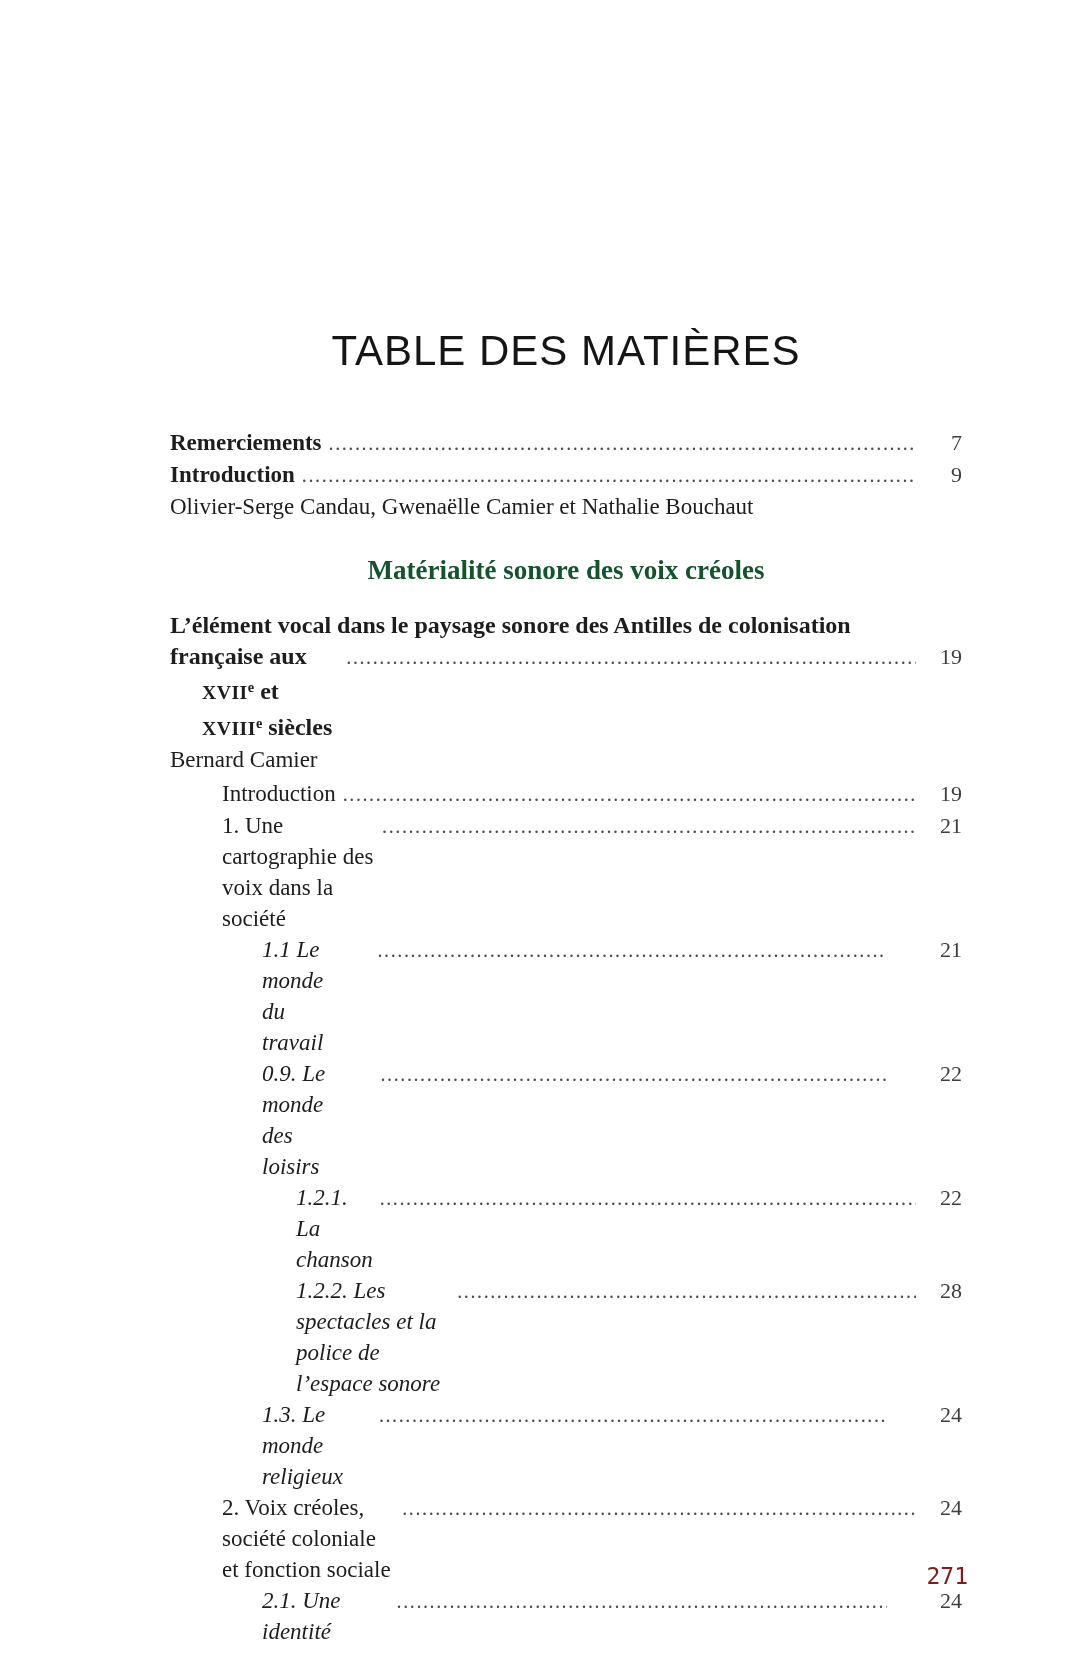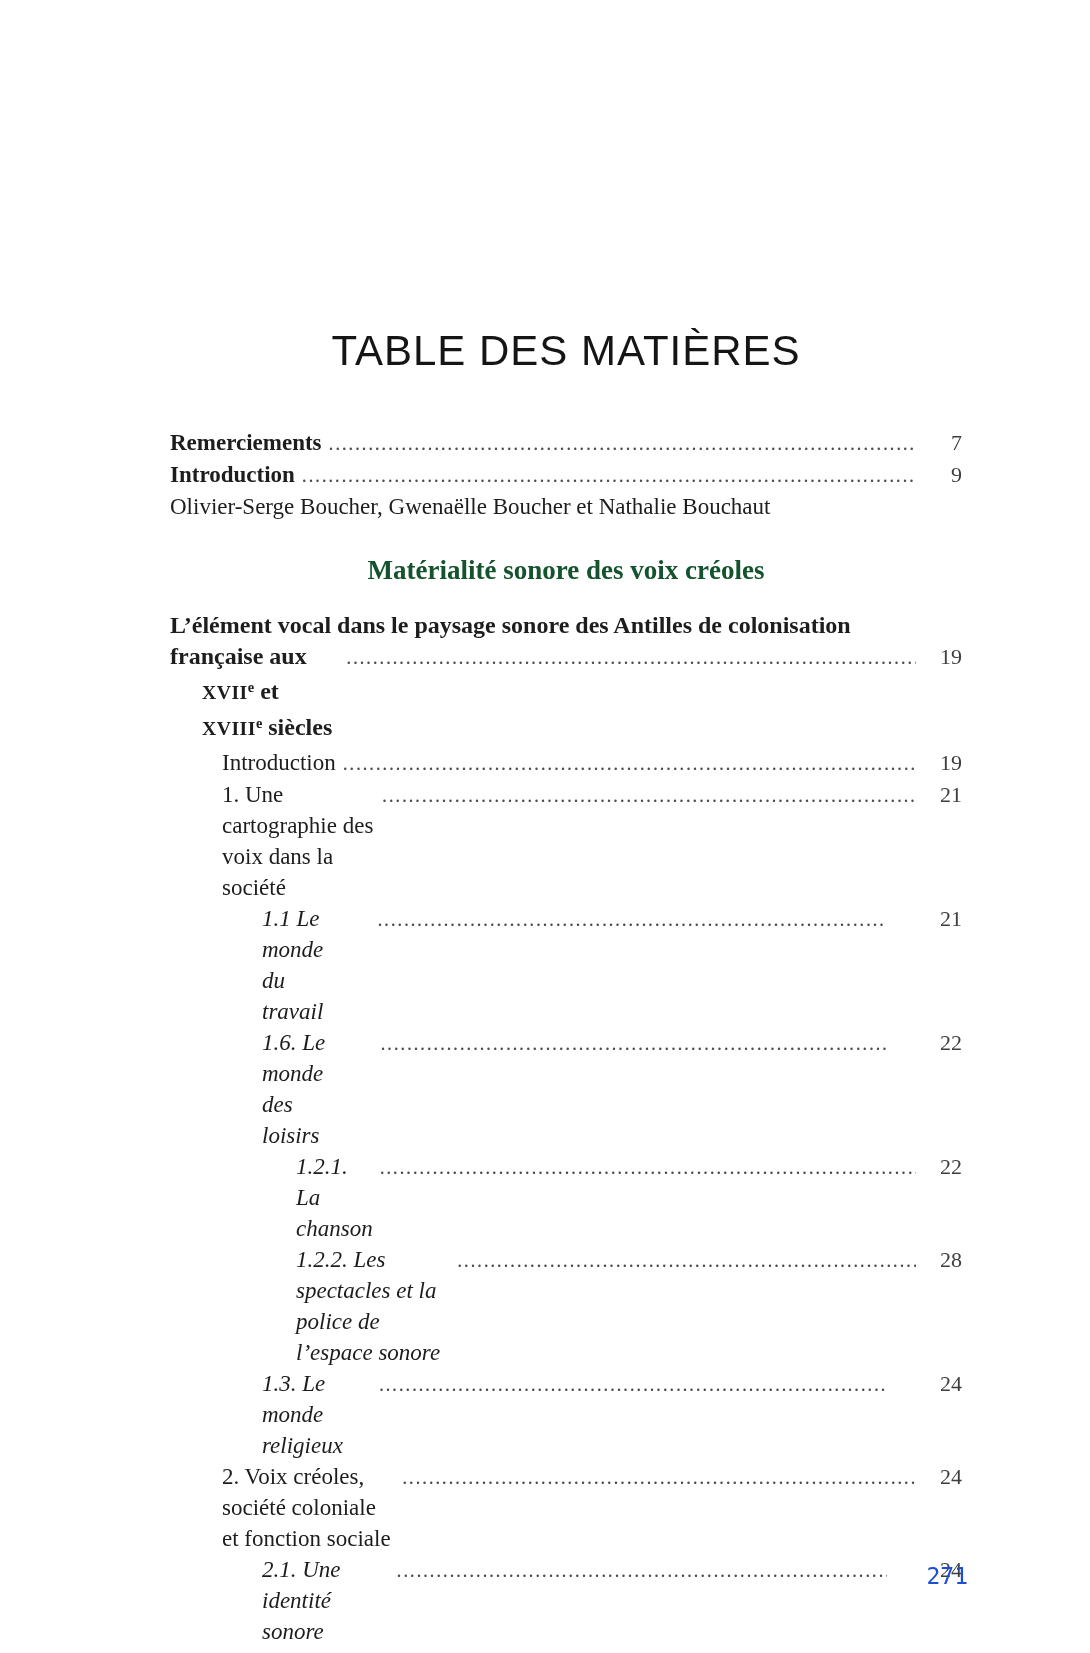--- a/index.html
+++ b/index.html
@@ -72,72 +72,75 @@
   .chapter .author-row{font-weight:400;}
   .chapter-rows{margin-top:3px;}
   .sc{font-size:0.82em;letter-spacing:0.5px;margin-left:32px;}
   .sup{font-size:0.6em;vertical-align:0.48em;}
   .footer-page{
     position:absolute;
     top:1563px;
     right:122px;
     font-family:"DejaVu Sans Mono","DejaVu Sans",monospace;
     font-size:23px;
-    color:#1d4ed8;
+    color:#7f1d1d;
   }
 </style>
 </head>
 <body>
 
 <div class="content">
   <h1 class="page-title">TABLE DES MATIÈRES</h1>
   <div class="front" id="front-rows">
       <div class="toc-row lvl0 b">
         <span class="lbl"><span>Remerciements</span></span>
         <span class="leader"></span>
         <span class="pg">7</span>
       </div>
       <div class="toc-row lvl0 b">
         <span class="lbl"><span>Introduction</span></span>
         <span class="leader"></span>
         <span class="pg">9</span>
       </div>
       <div class="toc-row lvl0">
-        <span class="lbl"><span>Olivier-Serge Boucher, Gwenaëlle Boucher et Nathalie Bouchaut</span></span>
+        <span class="lbl"><span>Olivier-Serge Candau, Gwenaëlle Camier et Nathalie Bouchaut</span></span>
       </div>
     </div>
   <h2 class="part-heading">Matérialité sonore des voix créoles</h2>
   <div id="chapters">
       <div class="chapter chapter1">
         <div class="toc-row lvl0 b title-line">
           <span class="lbl"><span>L’élément vocal dans le paysage sonore des Antilles de colonisation</span></span>
         </div>
         <div class="toc-row lvl0 b title-line">
           <span class="lbl"><span>française aux </span><span class="sc">XVII</span><span class="sup">e</span><span> et </span><span class="sc">XVIII</span><span class="sup">e</span><span> siècles</span></span>
           <span class="leader"></span>
           <span class="pg">19</span>
+        </div>
+        <div class="toc-row lvl0 author-row">
+          <span class="lbl"><span>Bernard Camier</span></span>
         </div>
         <div class="chapter-rows">
           <div class="toc-row lvl1">
             <span class="lbl"><span>Introduction</span></span>
             <span class="leader"></span>
             <span class="pg">19</span>
           </div>
           <div class="toc-row lvl1">
             <span class="lbl"><span>1. Une cartographie des voix dans la société</span></span>
             <span class="leader"></span>
             <span class="pg">21</span>
           </div>
           <div class="toc-row lvl2 it-row">
             <span class="lbl"><span>1.1 Le monde du travail</span></span>
             <span class="leader"></span>
             <span class="pg">21</span>
           </div>
           <div class="toc-row lvl2 it-row">
-            <span class="lbl"><span>1.6. Le monde des loisirs</span></span>
+            <span class="lbl"><span>0.9. Le monde des loisirs</span></span>
             <span class="leader"></span>
             <span class="pg">22</span>
           </div>
           <div class="toc-row lvl3 it-row">
             <span class="lbl"><span>1.2.1. La chanson</span></span>
             <span class="leader"></span>
             <span class="pg">22</span>
           </div>
           <div class="toc-row lvl3 it-row">
             <span class="lbl"><span>1.2.2. Les spectacles et la police de l’espace sonore</span></span>

